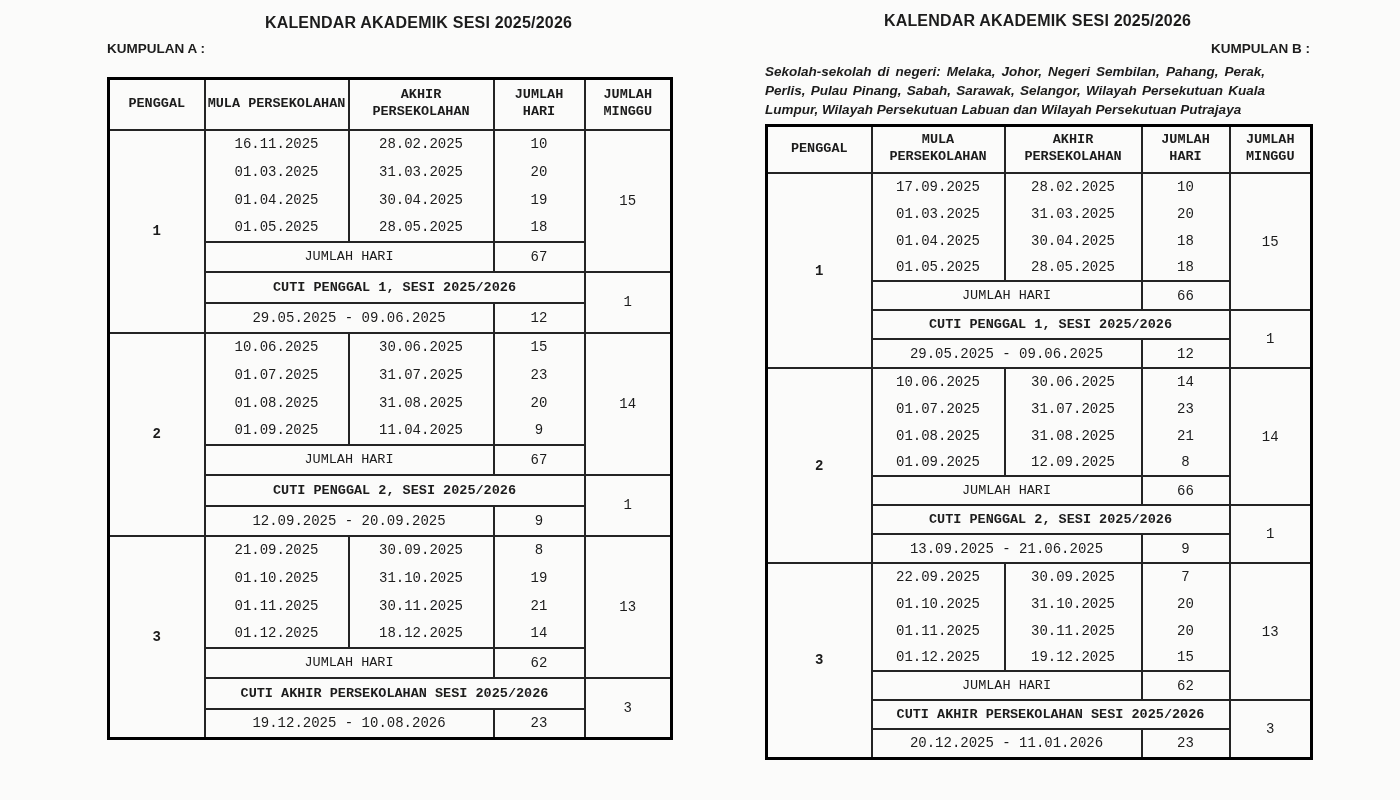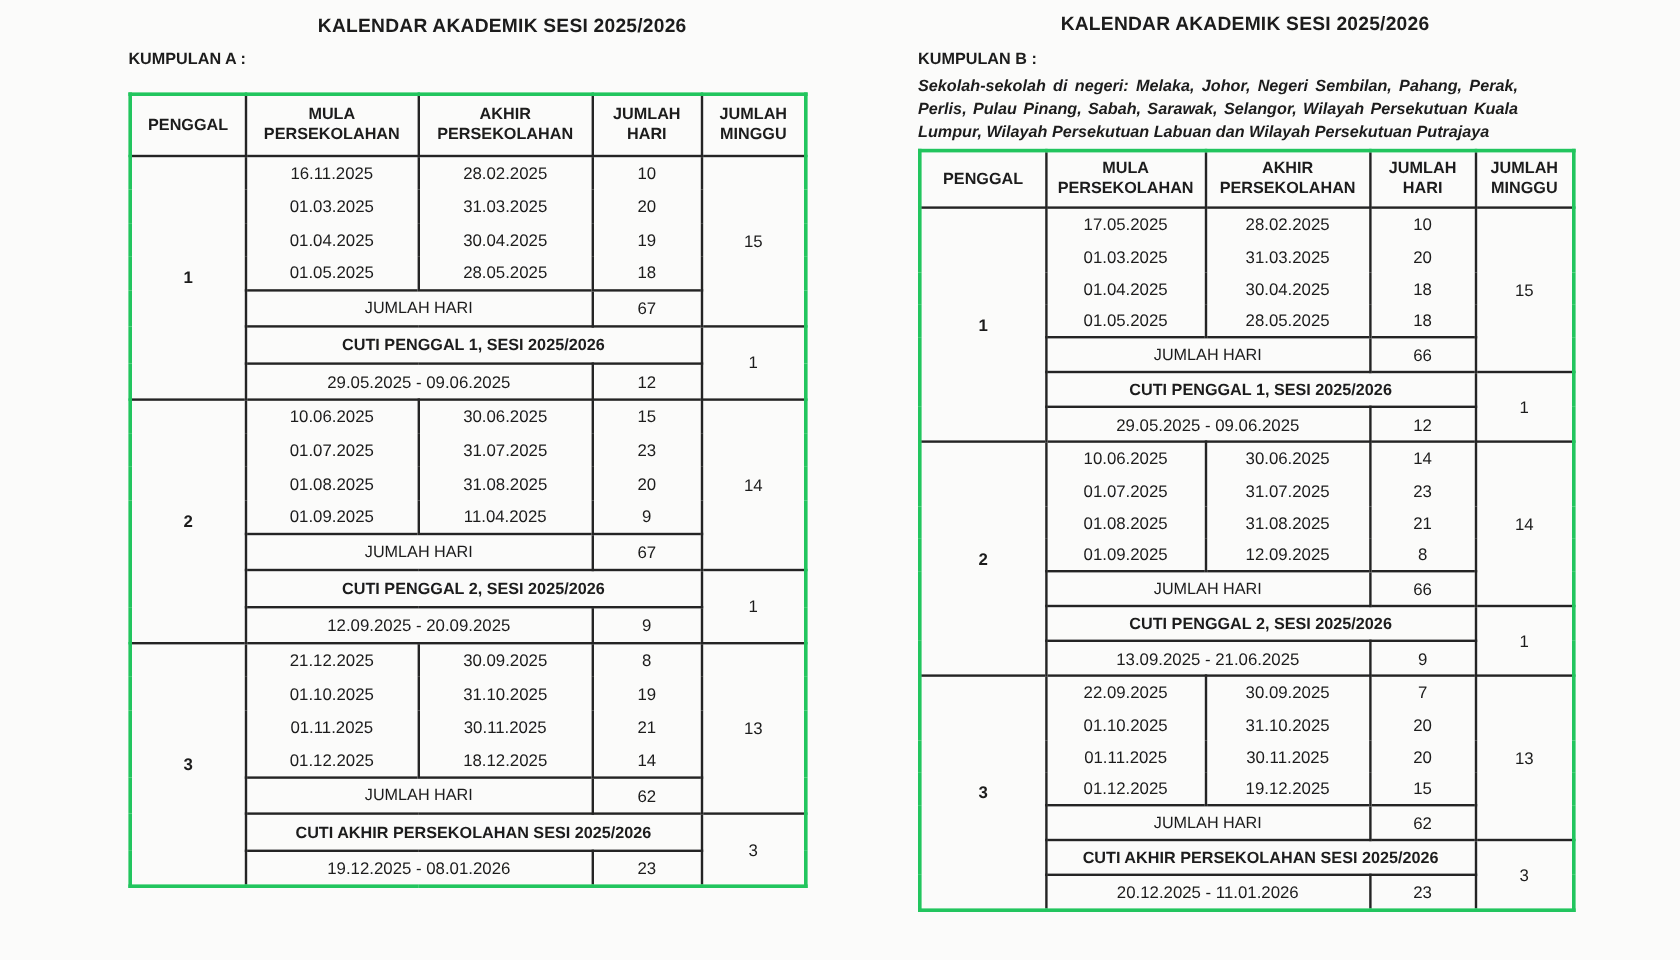--- a/index.html
+++ b/index.html
@@ -11,23 +11,23 @@
     position:relative;
     overflow:hidden;
   }
   .panel { position:absolute; }
   .panel-a { left:107px; top:14px; width:563px; }
   .panel-b { left:765px; top:12px; width:545px; }
   .doc-title { font-weight:bold; font-size:16px; text-align:center; letter-spacing:.2px; line-height:18px; }
   .panel-a .doc-title { transform:translateX(30px); }
   .group-label { font-weight:bold; font-size:13.5px; margin-top:8px; line-height:17px; }
   .group-desc  { font-weight:bold; font-size:13.5px; margin-top:3px; line-height:17px; }
-  .panel-b .group-label { margin-top:10px; }
+  .panel-b .group-label { margin-top:10px;text-align:right; }
   .panel-b .group-desc  { margin-top:5px; width:500px; text-align:justify; line-height:19.2px;font-style:italic; }
-  table { border-collapse:collapse; width:100%; table-layout:fixed; border:3px solid #22c55e; }
+  table { border-collapse:collapse; width:100%; table-layout:fixed; border:3px solid #000000;font-family:Liberation Mono, monospace; }
   .panel-a table { margin-top:20px; }
   .panel-b table { margin-top:4px; }
   td, th { border:2px solid #242424; text-align:center; vertical-align:middle; font-size:14px; font-weight:normal; padding:0; overflow:hidden; }
   th { font-size:13.5px; font-weight:bold; line-height:1.25; }
   tr.r-date td { border-top:0; border-bottom:0; }
   tr.sec-first { border-top:2px solid #242424; }
   .c-penggal { font-weight:bold; }
   .c-cuti { font-weight:bold; font-size:13.5px; }
   .c-jh-label { font-size:13.5px; }
   
@@ -130,21 +130,21 @@
       <td class="c-cuti" colspan="3">CUTI PENGGAL 2, SESI 2025/2026</td>
       <td rowspan="2">1</td>
     </tr>
     <tr class="r-range">
       <td colspan="2">12.09.2025 - 20.09.2025</td>
       <td>9</td>
     </tr>
 
     <tr class="r-date sec-first">
       <td class="c-penggal" rowspan="7">3</td>
-      <td>21.12.2025</td>
+      <td>21.09.2025</td>
       <td>30.09.2025</td>
       <td>8</td>
       <td rowspan="5">13</td>
     </tr>
     <tr class="r-date">
       <td>01.10.2025</td>
       <td>31.10.2025</td>
       <td>19</td>
     </tr>
     <tr class="r-date">
@@ -159,21 +159,21 @@
     </tr>
     <tr class="r-jh">
       <td class="c-jh-label" colspan="2">JUMLAH HARI</td>
       <td>62</td>
     </tr>
     <tr class="r-cuti">
       <td class="c-cuti" colspan="3">CUTI AKHIR PERSEKOLAHAN SESI 2025/2026</td>
       <td rowspan="2">3</td>
     </tr>
     <tr class="r-range">
-      <td colspan="2">19.12.2025 - 08.01.2026</td>
+      <td colspan="2">19.12.2025 - 10.08.2026</td>
       <td>23</td>
     </tr>
   </tbody>
     </table>
 </div>
 
 <div class="panel panel-b">
   <div class="doc-title">KALENDAR AKADEMIK SESI 2025/2026</div>
   <div class="group-label">KUMPULAN B :</div>
   <div class="group-desc">Sekolah-sekolah di negeri: Melaka, Johor, Negeri Sembilan, Pahang, Perak, Perlis, Pulau Pinang, Sabah, Sarawak, Selangor, Wilayah Persekutuan Kuala Lumpur, Wilayah Persekutuan Labuan dan Wilayah Persekutuan Putrajaya</div>
@@ -189,21 +189,21 @@
         <tr class="r-head">
       <th>PENGGAL</th>
       <th>MULA PERSEKOLAHAN</th>
       <th>AKHIR PERSEKOLAHAN</th>
       <th>JUMLAH HARI</th>
       <th>JUMLAH MINGGU</th>
     </tr>
 
     <tr class="r-date sec-first">
       <td class="c-penggal" rowspan="7">1</td>
-      <td>17.05.2025</td>
+      <td>17.09.2025</td>
       <td>28.02.2025</td>
       <td>10</td>
       <td rowspan="5">15</td>
     </tr>
     <tr class="r-date">
       <td>01.03.2025</td>
       <td>31.03.2025</td>
       <td>20</td>
     </tr>
     <tr class="r-date">

